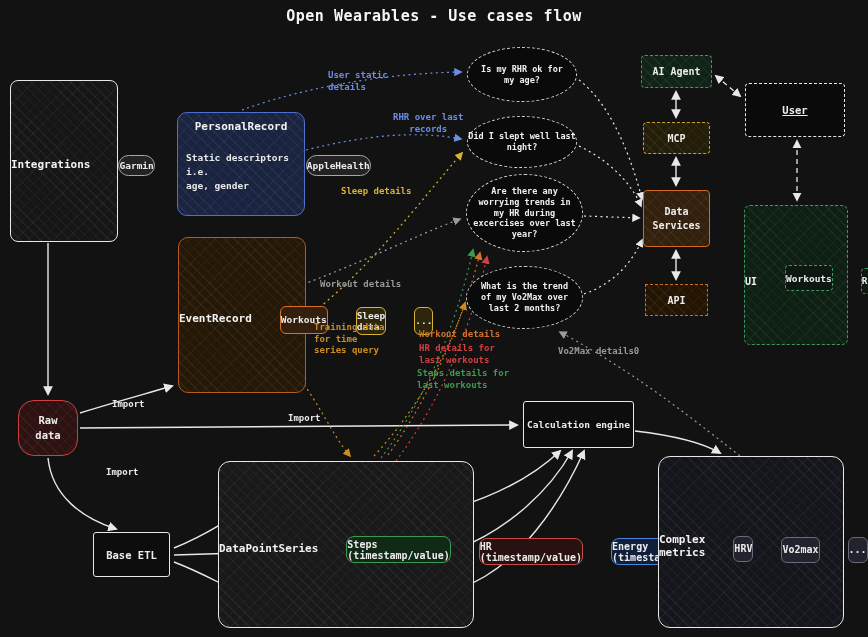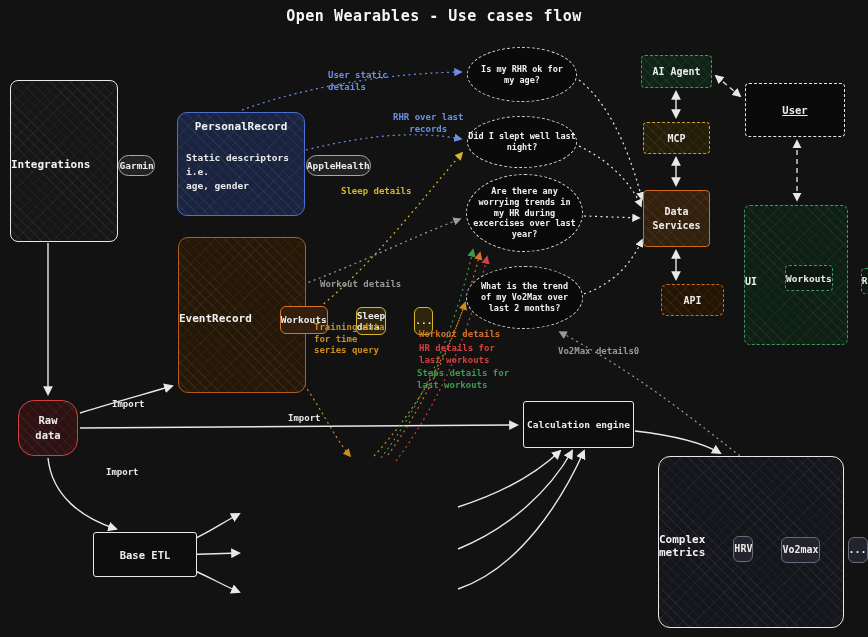--- a/index.html
+++ b/index.html
@@ -117,42 +117,48 @@
   <div class="box col hatch z2" style="left:178px; top:237px; width:128px; height:156px; border:1.5px solid #b35c1e; border-radius:10px; background-color:#261807;">
     <div class="node-title">EventRecord</div>
     <div class="pill" style="margin-top:9px; width:99px; height:28px; border:1.5px solid #d4722a; border-radius:6px; background:#331f0c;">Workouts</div>
     <div class="pill" style="margin-top:11px; width:99px; height:28px; border:1.5px solid #d9b430; border-radius:6px; background:#2e260c;">Sleep data</div>
     <div class="pill" style="margin-top:11px; width:99px; height:28px; border:1.5px solid #d9b430; border-radius:6px; background:#2e260c;">...</div>
   </div>
 
   <div class="box ctr pre hatch z2" style="left:18px; top:400px; width:60px; height:56px; border:1.5px solid #cf3f3f; border-radius:16px; background-color:#2e1111; font-size:10.5px; line-height:1.4;">Raw
 data</div>
 
-  <div class="box ctr z2" style="left:93px; top:532px; width:104px; height:45px; border:1.5px solid #e8e8e8; border-radius:3px; background:#0d0d0d; font-size:10.5px;">Base ETL</div>
+  <div class="box ctr z2" style="left:93px; top:532px; width:77px; height:45px; border:1.5px solid #e8e8e8; border-radius:3px; background:#0d0d0d; font-size:10.5px;">Base ETL</div>
 
+  <div class="box col hatch z2" style="left:218px; top:461px; width:256px; height:167px; border:1.5px solid #e8e8e8; border-radius:12px; background-color:#191919;">
+    <div class="node-title">DataPointSeries</div>
+    <div class="pill" style="margin-top:10px; width:212px; height:27px; border:1.5px solid #3d9950; border-radius:8px; background:#112a17; font-size:10px;">Steps (timestamp/value)</div>
+    <div class="pill" style="margin-top:14px; width:212px; height:27px; border:1.5px solid #c94848; border-radius:8px; background:#2a1111; font-size:10px;">HR (timestamp/value)</div>
+    <div class="pill" style="margin-top:14px; width:212px; height:27px; border:1.5px solid #4a84d9; border-radius:8px; background:#11203a; font-size:10px;">Energy (timestamp/value)</div>
+  </div>
 
   <div class="box ctr z2" style="left:523px; top:401px; width:111px; height:47px; border:1.5px solid #e8e8e8; border-radius:3px; background:#0d0d0d; font-size:9.5px;">Calculation engine</div>
 
   <div class="box col hatch z2" style="left:658px; top:456px; width:186px; height:172px; border:1.5px solid #e8e8e8; border-radius:12px; background-color:#15151c;">
     <div class="node-title">Complex metrics</div>
     <div class="pill" style="margin-top:13px; width:148px; height:26px; border:1px solid #6a6a7a; border-radius:6px; background:#23232e; font-size:10px;">HRV</div>
     <div class="pill" style="margin-top:15px; width:148px; height:26px; border:1px solid #6a6a7a; border-radius:6px; background:#23232e; font-size:10px;">Vo2max</div>
     <div class="pill" style="margin-top:15px; width:148px; height:26px; border:1px solid #6a6a7a; border-radius:6px; background:#23232e; font-size:10px;">...</div>
   </div>
 
   <div class="box ctr hatch z2" style="left:641px; top:55px; width:71px; height:33px; border:1.5px dashed #3d9960; border-radius:4px; background-color:#0f2417; font-size:10px;">AI Agent</div>
 
   <div class="box ctr z2" style="left:745px; top:83px; width:100px; height:54px; border:1.5px dashed #e8e8e8; border-radius:4px; background:#0a0a0a; font-size:10.5px;text-decoration:underline;">User</div>
 
   <div class="box ctr hatch z2" style="left:643px; top:122px; width:67px; height:32px; border:1.5px dashed #c9a22c; border-radius:4px; background-color:#241e08; font-size:10px;">MCP</div>
 
   <div class="box ctr pre hatch z2" style="left:643px; top:190px; width:67px; height:57px; border:1.5px solid #cf6a1f; border-radius:4px; background-color:#33200d; font-size:10px; line-height:1.4;">Data
 Services</div>
 
-  <div class="box ctr hatch z2" style="left:645px; top:284px; width:63px; height:32px; border:1.5px dashed #cf6a1f; border-radius:6px; background-color:#241503; font-size:10px;margin-left:16px;">API</div>
+  <div class="box ctr hatch z2" style="left:645px; top:284px; width:63px; height:32px; border:1.5px dashed #cf6a1f; border-radius:0; background-color:#241503; font-size:10px;">API</div>
 
   <div class="box col hatch z2" style="left:744px; top:205px; width:104px; height:140px; border:1.5px dashed #3d9960; border-radius:6px; background-color:#0e1f14;">
     <div class="node-title" style="margin-top:13px; font-size:10px;">UI</div>
     <div class="pill" style="margin-top:6px; width:82px; height:26px; border:1px dashed #3d9960; border-radius:4px; background:#0c1810; font-size:9.5px;">Workouts</div>
     <div class="pill" style="margin-top:11px; width:82px; height:26px; border:1px dashed #3d9960; border-radius:4px; background:#0c1810; font-size:9.5px;">Report</div>
     <div class="pill" style="margin-top:11px; width:82px; height:26px; border:1px dashed #3d9960; border-radius:4px; background:#0c1810; font-size:9.5px;">...</div>
   </div>
 
   <div class="q" style="left:467px; top:47px; width:110px; height:55px;">Is my RHR ok for
 my age?</div>

